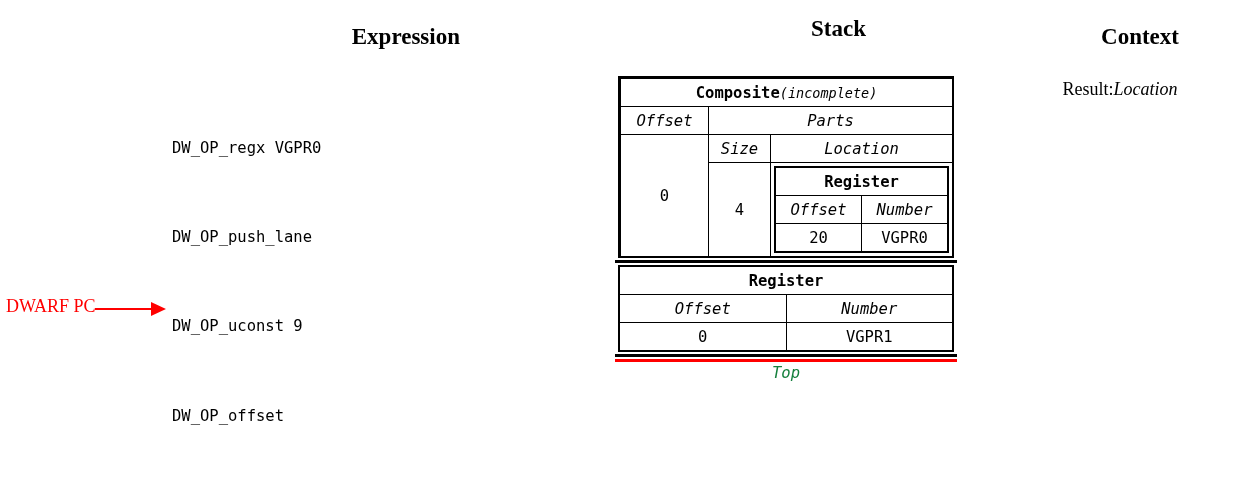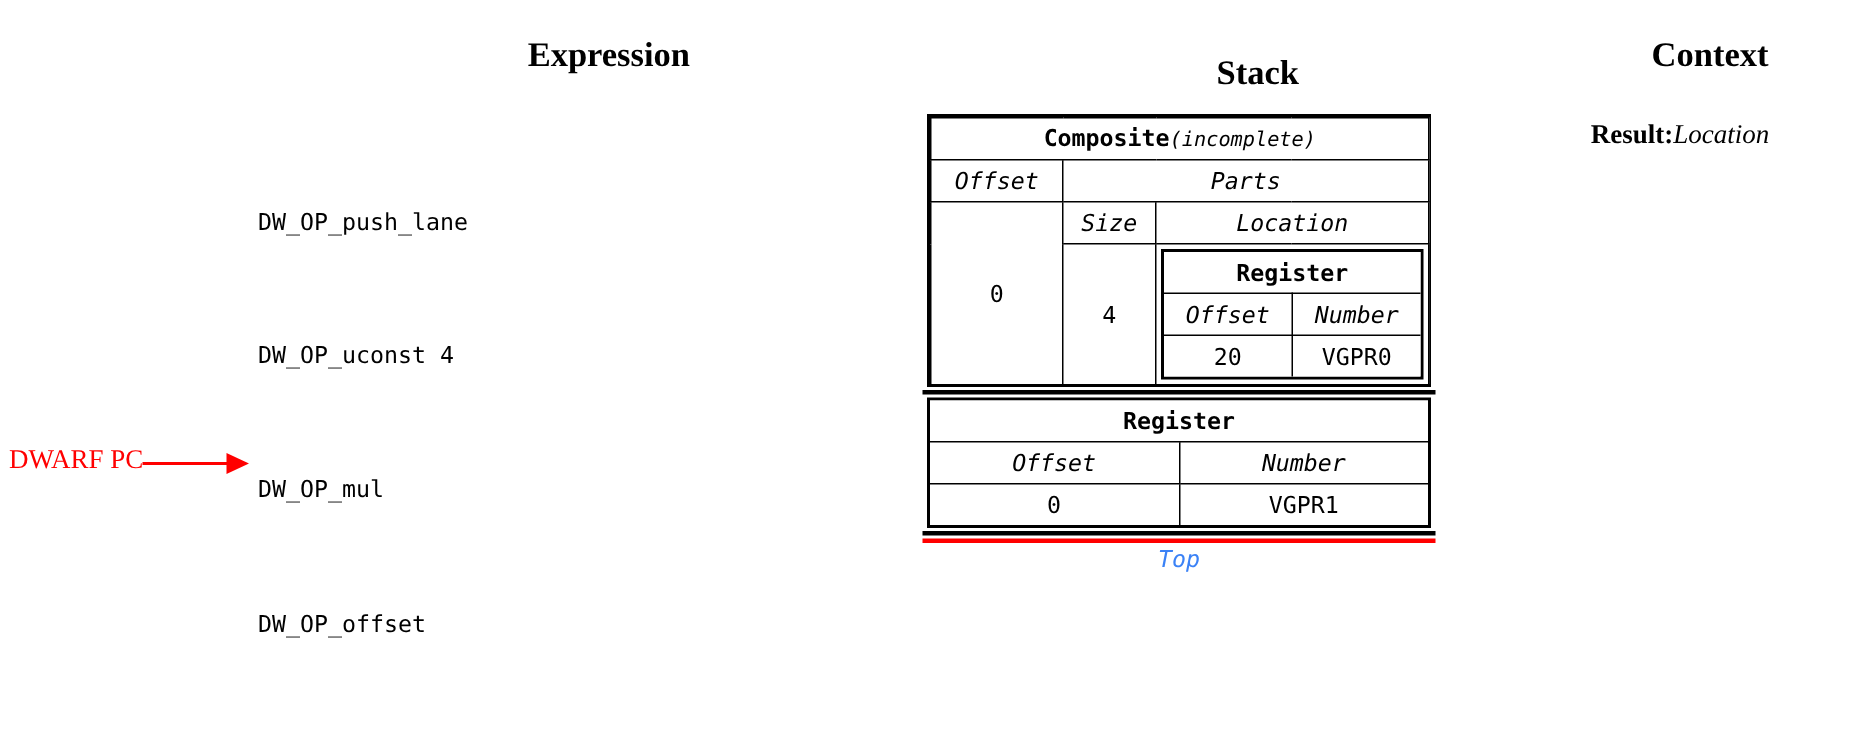--- a/index.html
+++ b/index.html
@@ -19,21 +19,21 @@
   
   .col-header {
     position: absolute;
     font-family: "Liberation Serif", "DejaVu Serif", serif;
     font-weight: bold;
     font-size: 23px;
     text-align: right;
     white-space: nowrap;
   }
   #hdr-expression { left: 240px; top: 24px; width: 220px; }
-  #hdr-stack      { left: 700px; top: 36px; width: 166px; }
+  #hdr-stack      { left: 700px; top: 16px; width: 166px; }
   #hdr-context    { left: 979px; top: 24px; width: 200px; }
 
   
   #expression-list {
     position: absolute;
     left: 172px;
     top: 74px;
     font-family: "DejaVu Sans Mono", "Liberation Mono", monospace;
     font-size: 15.5px;
     line-height: 29.8px;
@@ -128,21 +128,21 @@
 
   
   .entry-box.red { border-color: #ff0000; color: #ff0000; }
   .entry-box.red table.dw td { border-color: #ff0000; color: #ff0000; }
 
   #stack-top-label {
     text-align: center;
     font-family: "DejaVu Sans Mono", "Liberation Mono", monospace;
     font-style: italic;
     font-size: 15.5px;
-    color: #3b82f6;
+    color: #15803d;
     margin-top: 2px;
   }
 
   
   .nested {
     border: 2px solid #000000;
     margin: 1px;
   }
   .nested table.dw td { border: 1px solid #000000; }
 
@@ -153,34 +153,34 @@
   #context-block {
     position: absolute;
     left: 1008px;
     top: 78px;
     width: 224px;
     text-align: center;
     font-family: "Liberation Serif", "DejaVu Serif", serif;
     font-size: 18px;
     line-height: 22px;
   }
-  #context-block .ctx-key { font-weight: bold; }
+  #context-block .ctx-key { font-weight: normal; }
   #context-block .ctx-val { font-style: italic; }
 </style>
 </head>
 <body>
 
 <div class="col-header" id="hdr-expression">Expression</div>
 <div class="col-header" id="hdr-stack">Stack</div>
 <div class="col-header" id="hdr-context">Context</div>
 
 <div id="expression-list">
+  <div class="expr-line">DW_OP_regx VGPR0</div>
   <div class="expr-line">DW_OP_push_lane</div>
-  <div class="expr-line">DW_OP_uconst 4</div>
-  <div class="expr-line">DW_OP_mul</div>
+  <div class="expr-line">DW_OP_uconst 9</div>
   <div class="expr-line">DW_OP_offset</div>
   
   
   
   
   
   
   
 </div>
 

